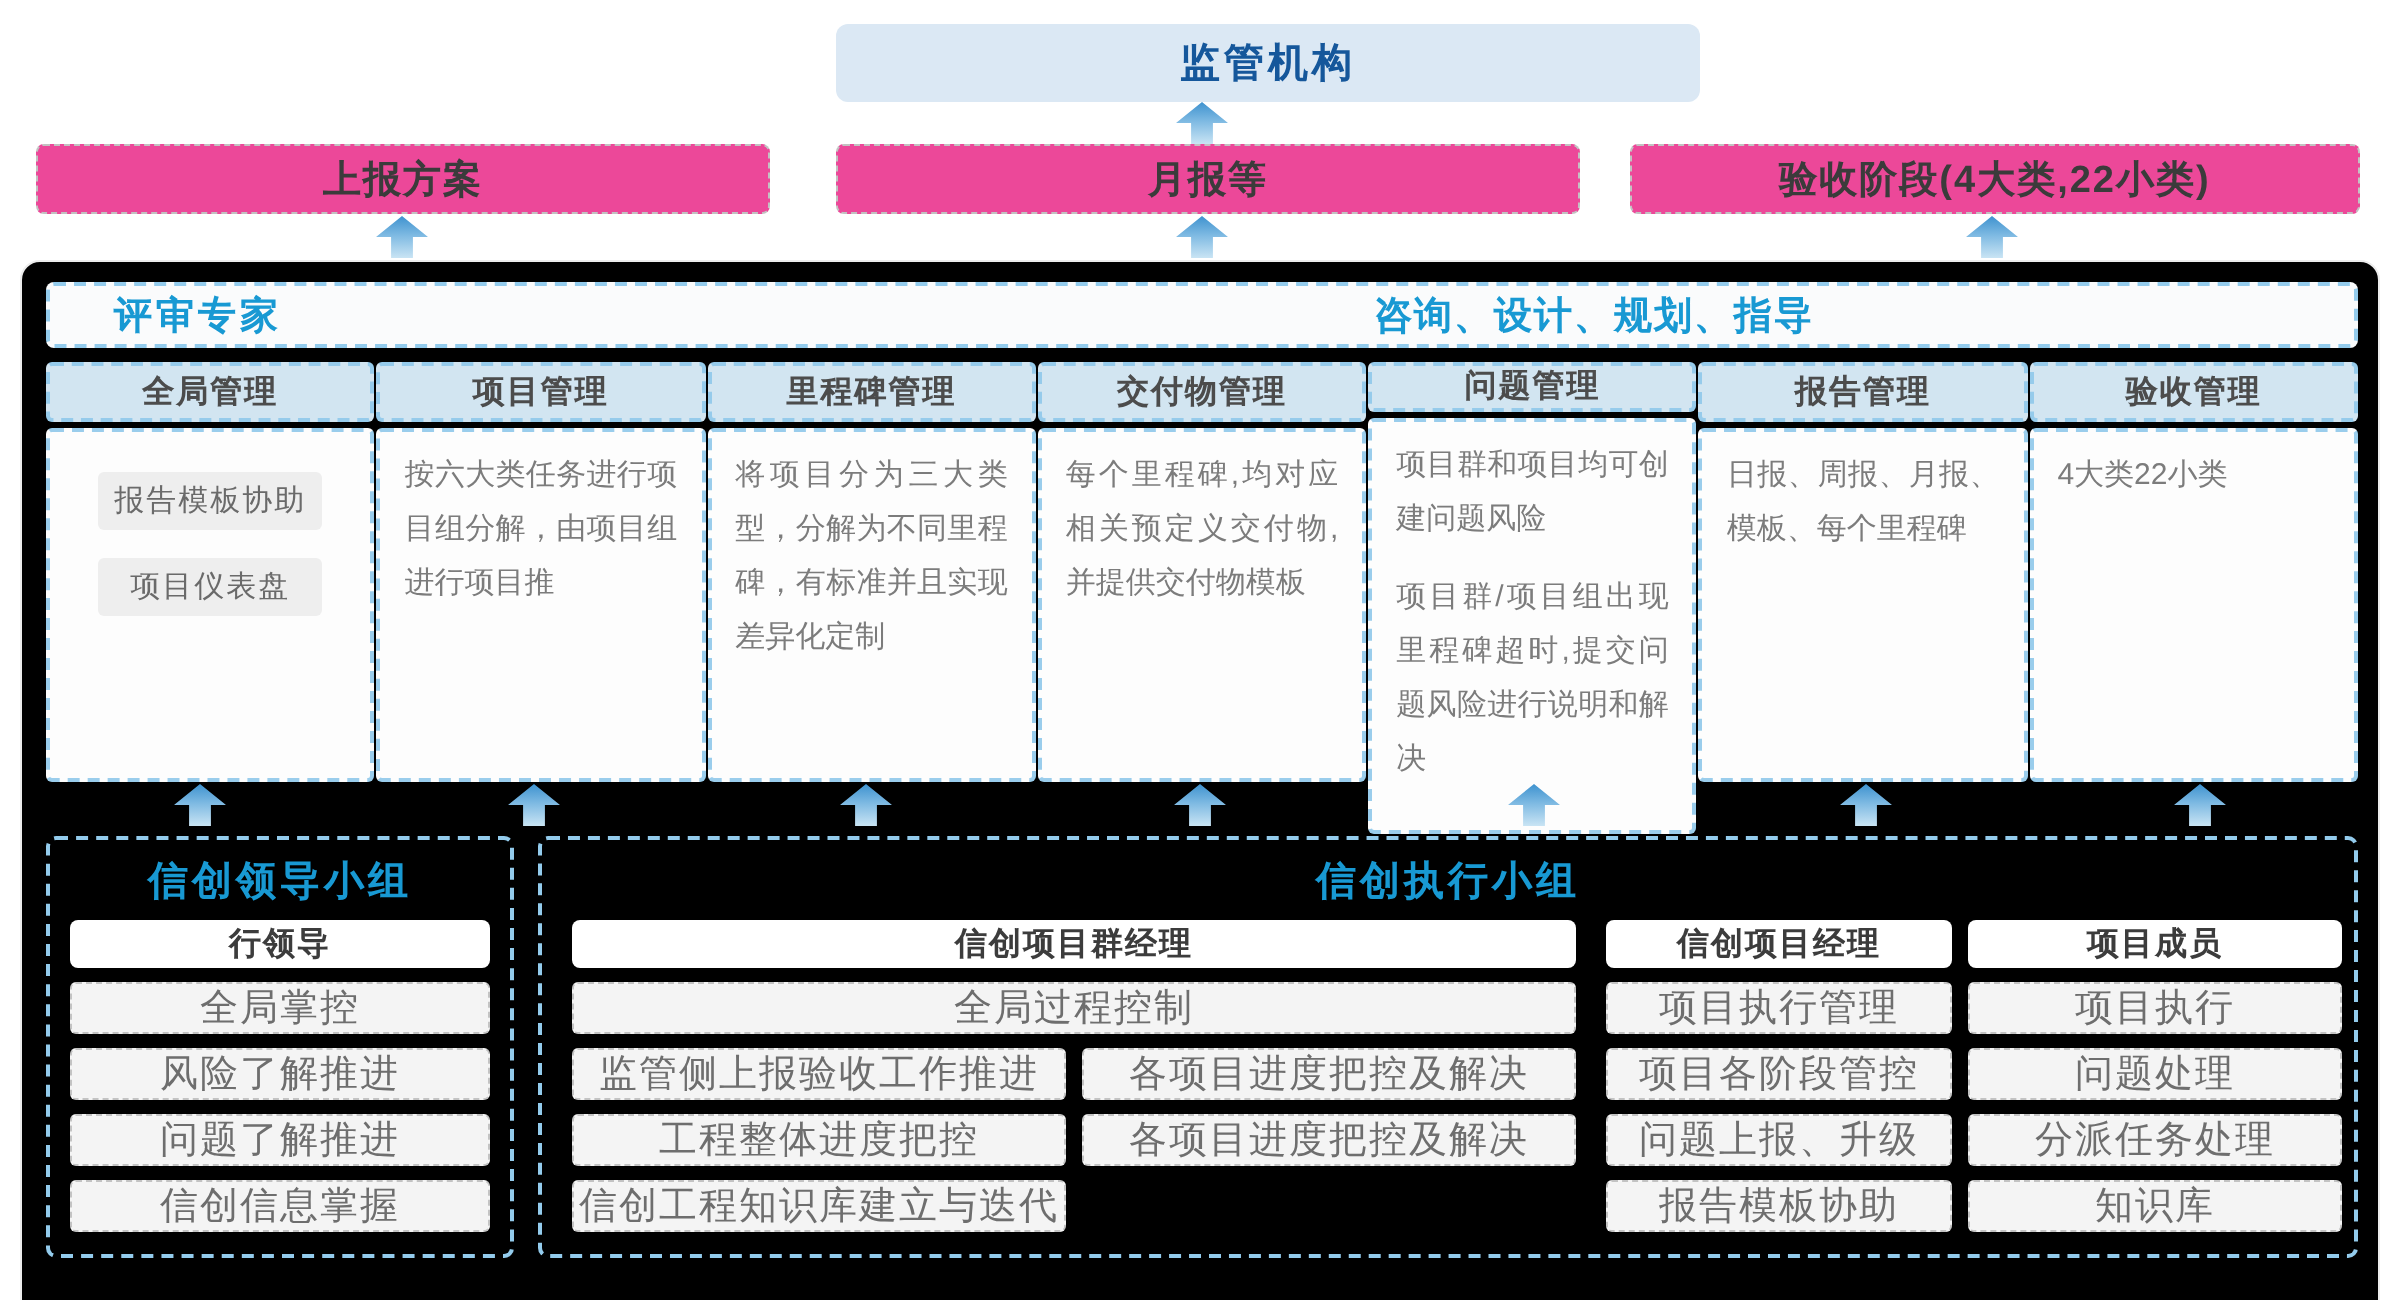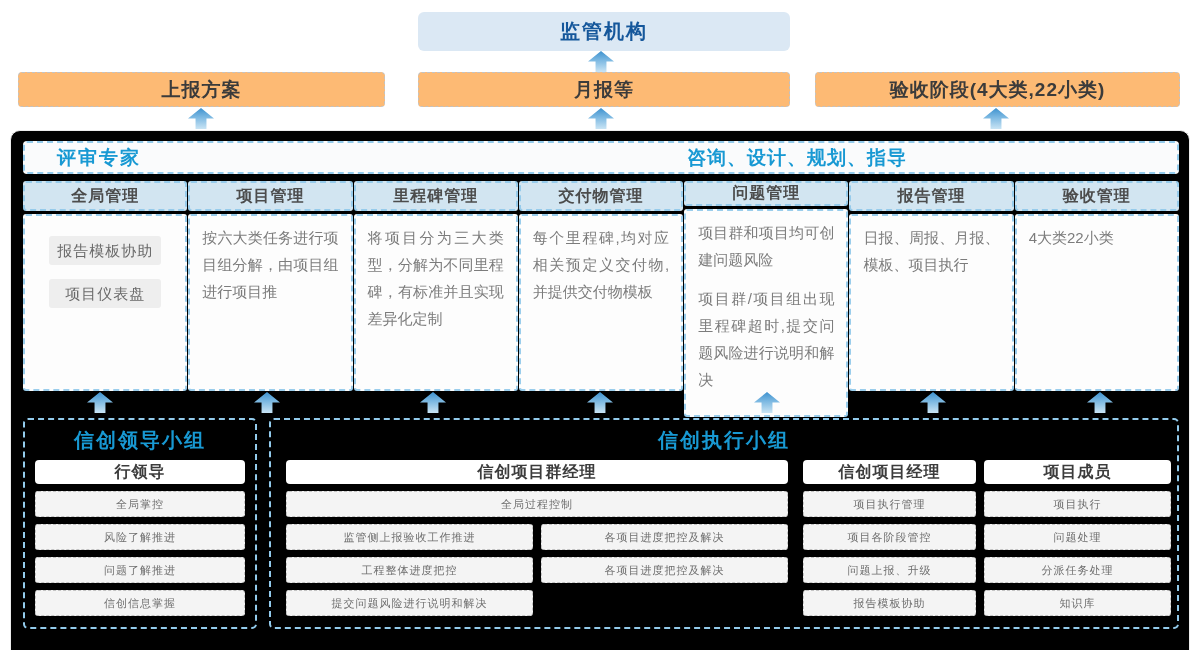--- a/index.html
+++ b/index.html
@@ -1,26 +1,26 @@
 <!DOCTYPE html>
 <html><head>
 <meta charset="utf-8">
 <style>
   * { margin:0; padding:0; box-sizing:border-box; }
   html,body { background:#ffffff; }
   body { font-family:"Liberation Sans","DejaVu Sans",sans-serif; }
   .page { position:relative; width:1200px; height:650px; background:#ffffff; overflow:hidden; }
 
   
-  .reg-box { position:absolute; left:418px; top:12px; width:372px; height:39px;
+  .reg-box { position:absolute; left:418px; top:12px; width:432px; height:39px;
     background:#dbe8f4; border-radius:6px; display:flex; align-items:center; justify-content:center;
     color:#15579b; font-size:20px; font-weight:bold; letter-spacing:2px; }
 
   
-  .gray-node { position:absolute; top:72px; height:35px; background:#fdba74;
+  .gray-node { position:absolute; top:72px; height:35px; background:#ec4899;
     border:1px dashed #c2c2c2; border-radius:4px; display:flex; align-items:center; justify-content:center;
     color:#3b3b3b; font-size:19px; font-weight:bold; letter-spacing:1px; }
   .gn1 { left:18px;  width:367px; }
   .gn2 { left:418px; width:372px; }
   .gn3 { left:815px; width:365px; }
 
   
   .arrow { position:absolute; width:26px; height:21px; z-index:5;
     background:linear-gradient(to bottom, #3e92cf 0%, #7db9e2 45%, #c9e4f4 100%);
     clip-path:polygon(50% 0, 100% 50%, 71% 50%, 71% 100%, 29% 100%, 29% 50%, 0 50%); }
@@ -56,21 +56,21 @@
   .group { position:absolute; top:287px; height:211px; border:2px dashed #93cbec; border-radius:5px; }
   .group-leader { left:12px; width:234px; }
   .group-exec { left:258px; width:910px; }
   .group-title { text-align:center; margin-top:7px; color:#1899d3; font-size:20px;
     font-weight:bold; letter-spacing:2px; }
   .role-box { height:24px; background:#ffffff; border-radius:4px; box-shadow:0 2px 3px rgba(0,0,0,0.18);
     display:flex; align-items:center; justify-content:center;
     color:#3c3c3c; font-size:16px; font-weight:bold; letter-spacing:1px; }
   .task { height:26px; margin-top:7px; background:#f4f4f4; border:1px dashed #c3c3c3; border-radius:3px;
     display:flex; align-items:center; justify-content:center;
-    color:#6e6e6e; font-size:11px; letter-spacing:1px; white-space:nowrap; }
+    color:#6e6e6e; font-size:19px; letter-spacing:1px; white-space:nowrap; }
 
   .leader-inner { margin:6px 10px 0; }
   .sec { position:absolute; top:40px; }
   .sec-pg { left:15px;  width:502px; }
   .sec-pm { left:532px; width:173px; }
   .sec-member { left:713px; width:187px; }
   .pg-grid { display:grid; grid-template-columns:1fr 1fr; column-gap:8px;text-align:right; }
 </style>
 </head>
 <body>
@@ -145,21 +145,21 @@
         <div class="col-header">问题管理</div>
         <div class="col-body">
           <p>项目群和项目均可创建问题风险</p>
           <p>项目群/项目组出现里程碑超时,提交问题风险进行说明和解决</p>
         </div>
       </div>
 
       <div class="col">
         <div class="col-header">报告管理</div>
         <div class="col-body">
-          <p>日报、周报、月报、模板、项目执行</p>
+          <p>日报、周报、月报、模板、每个里程碑</p>
         </div>
       </div>
 
       <div class="col">
         <div class="col-header">验收管理</div>
         <div class="col-body">
           <p>4大类22小类</p>
         </div>
       </div>
 
@@ -180,21 +180,21 @@
       <div class="group-title">信创执行小组</div>
 
       <div class="sec sec-pg">
         <div class="role-box">信创项目群经理</div>
         <div class="task">全局过程控制</div>
         <div class="pg-grid">
           <div class="task">监管侧上报验收工作推进</div>
           <div class="task">各项目进度把控及解决</div>
           <div class="task">工程整体进度把控</div>
           <div class="task">各项目进度把控及解决</div>
-          <div class="task">提交问题风险进行说明和解决</div>
+          <div class="task">信创工程知识库建立与迭代</div>
         </div>
       </div>
 
       <div class="sec sec-pm">
         <div class="role-box">信创项目经理</div>
         <div class="task">项目执行管理</div>
         <div class="task">项目各阶段管控</div>
         <div class="task">问题上报、升级</div>
         <div class="task">报告模板协助</div>
       </div>

